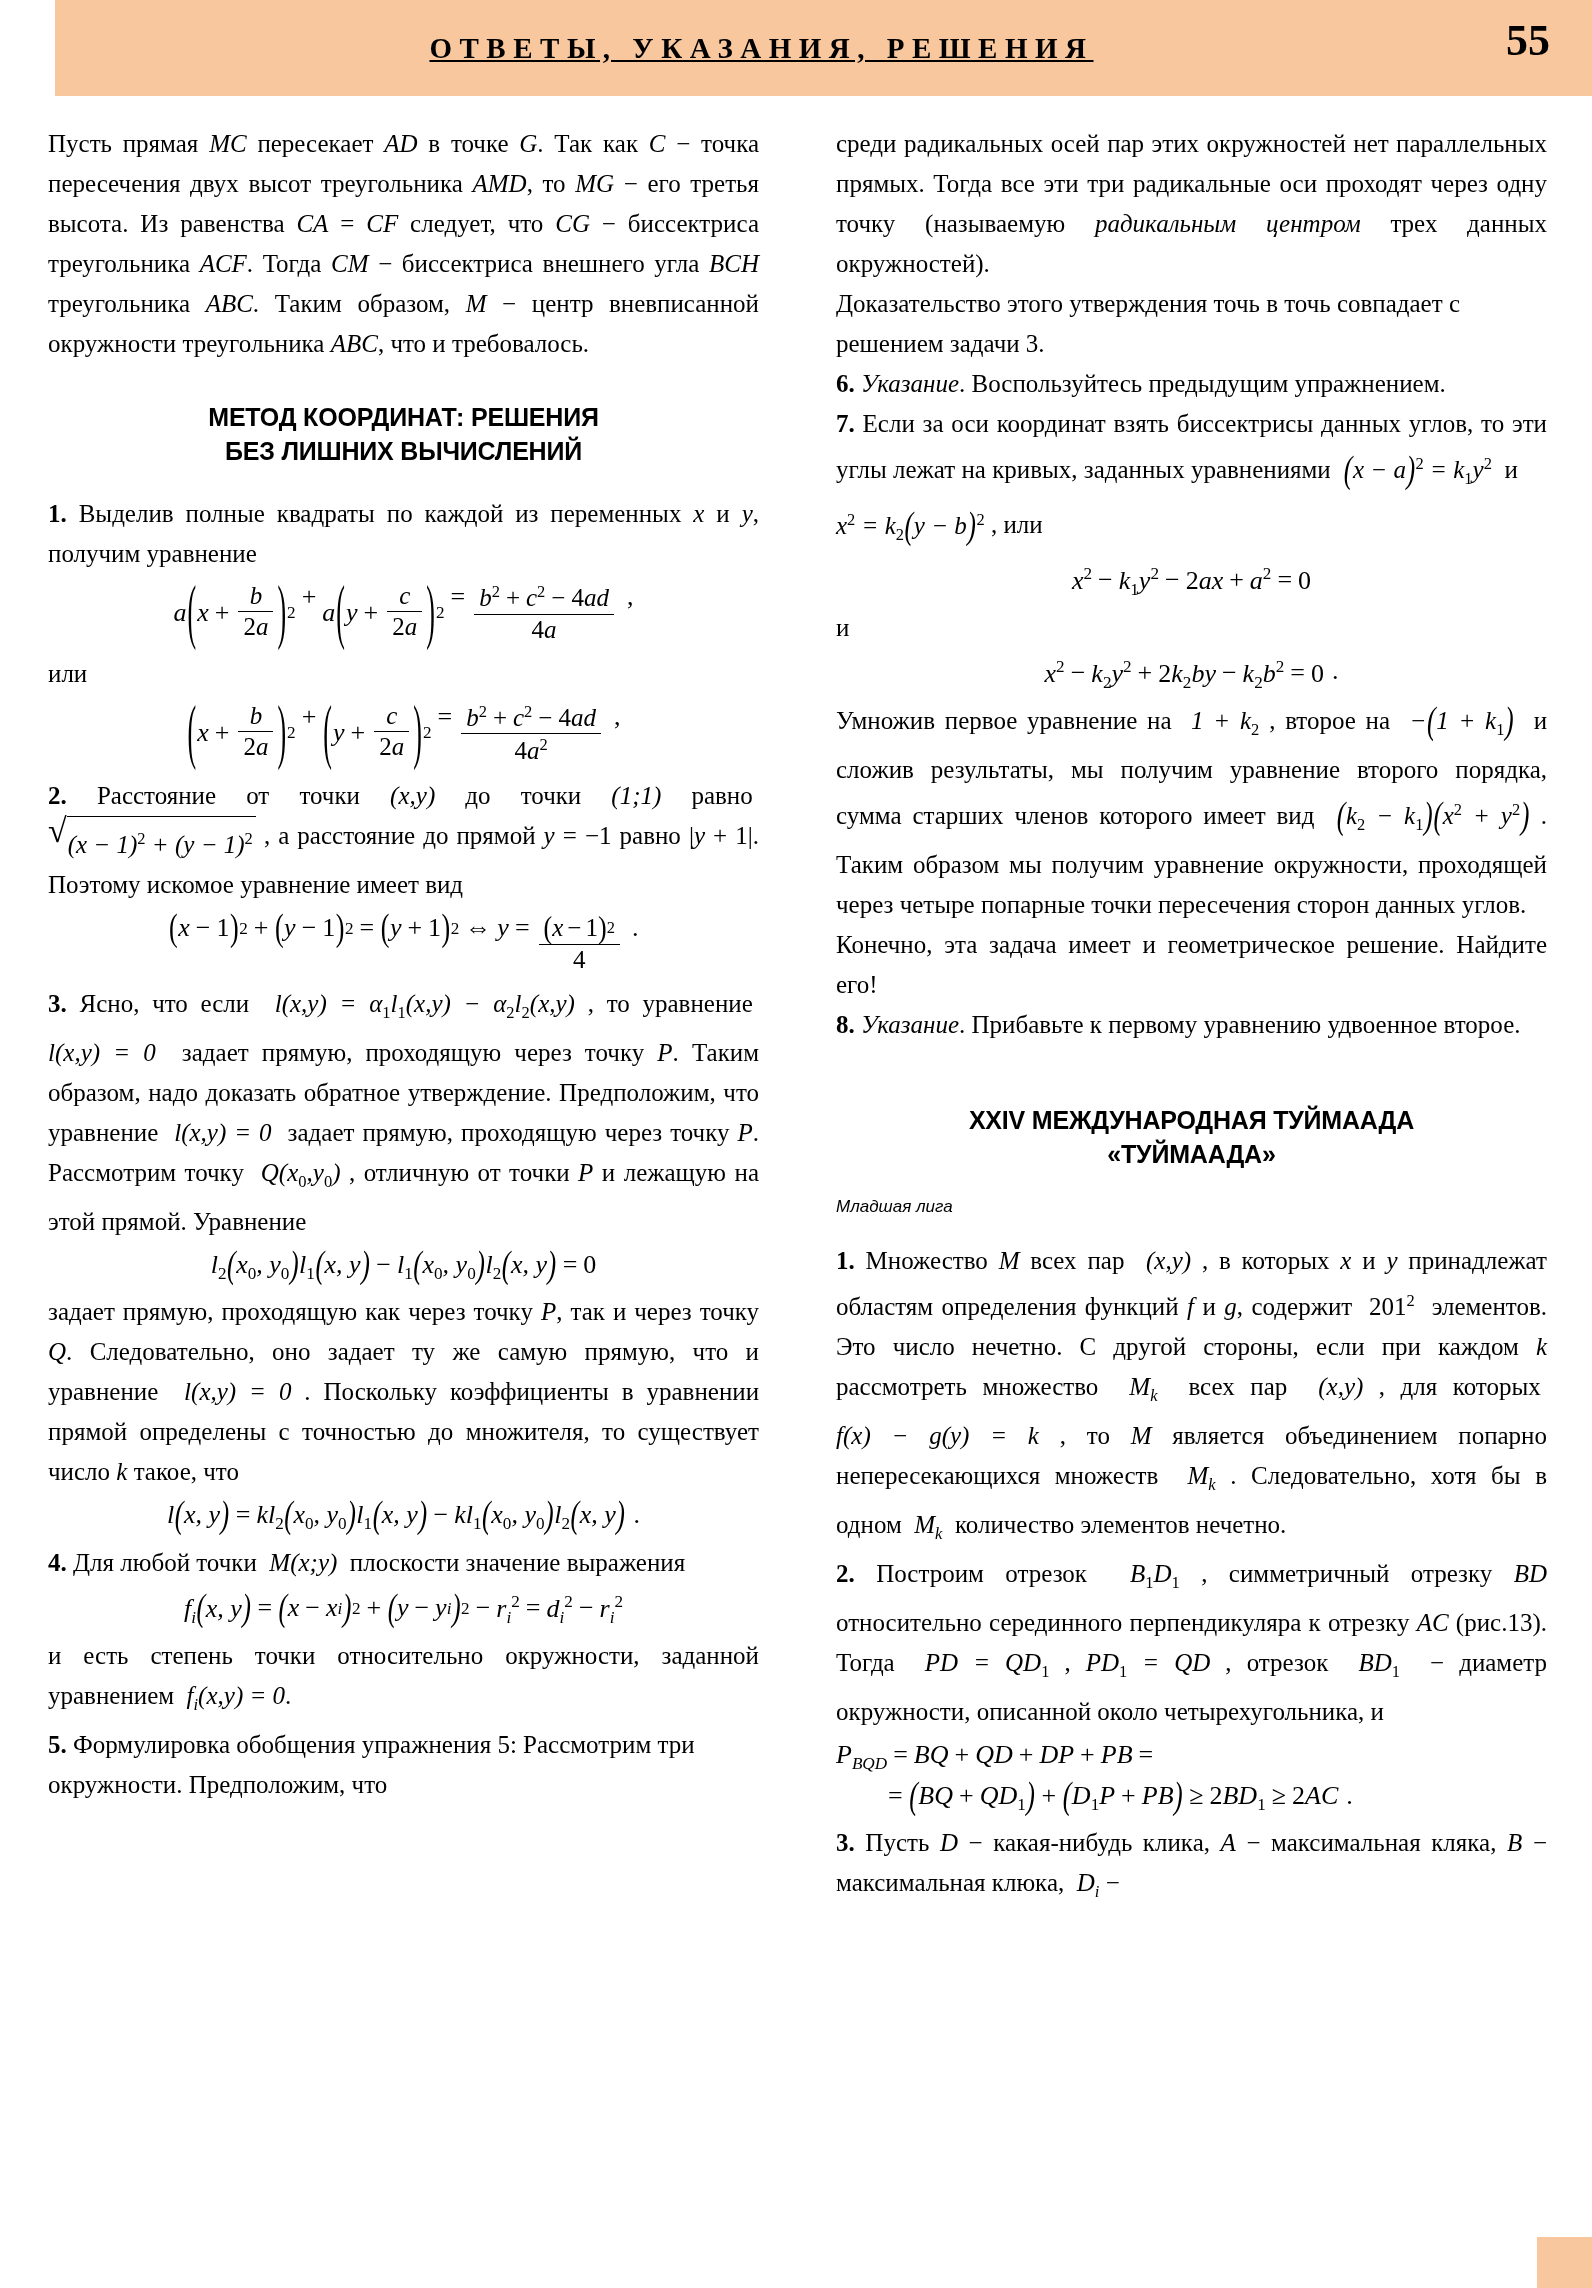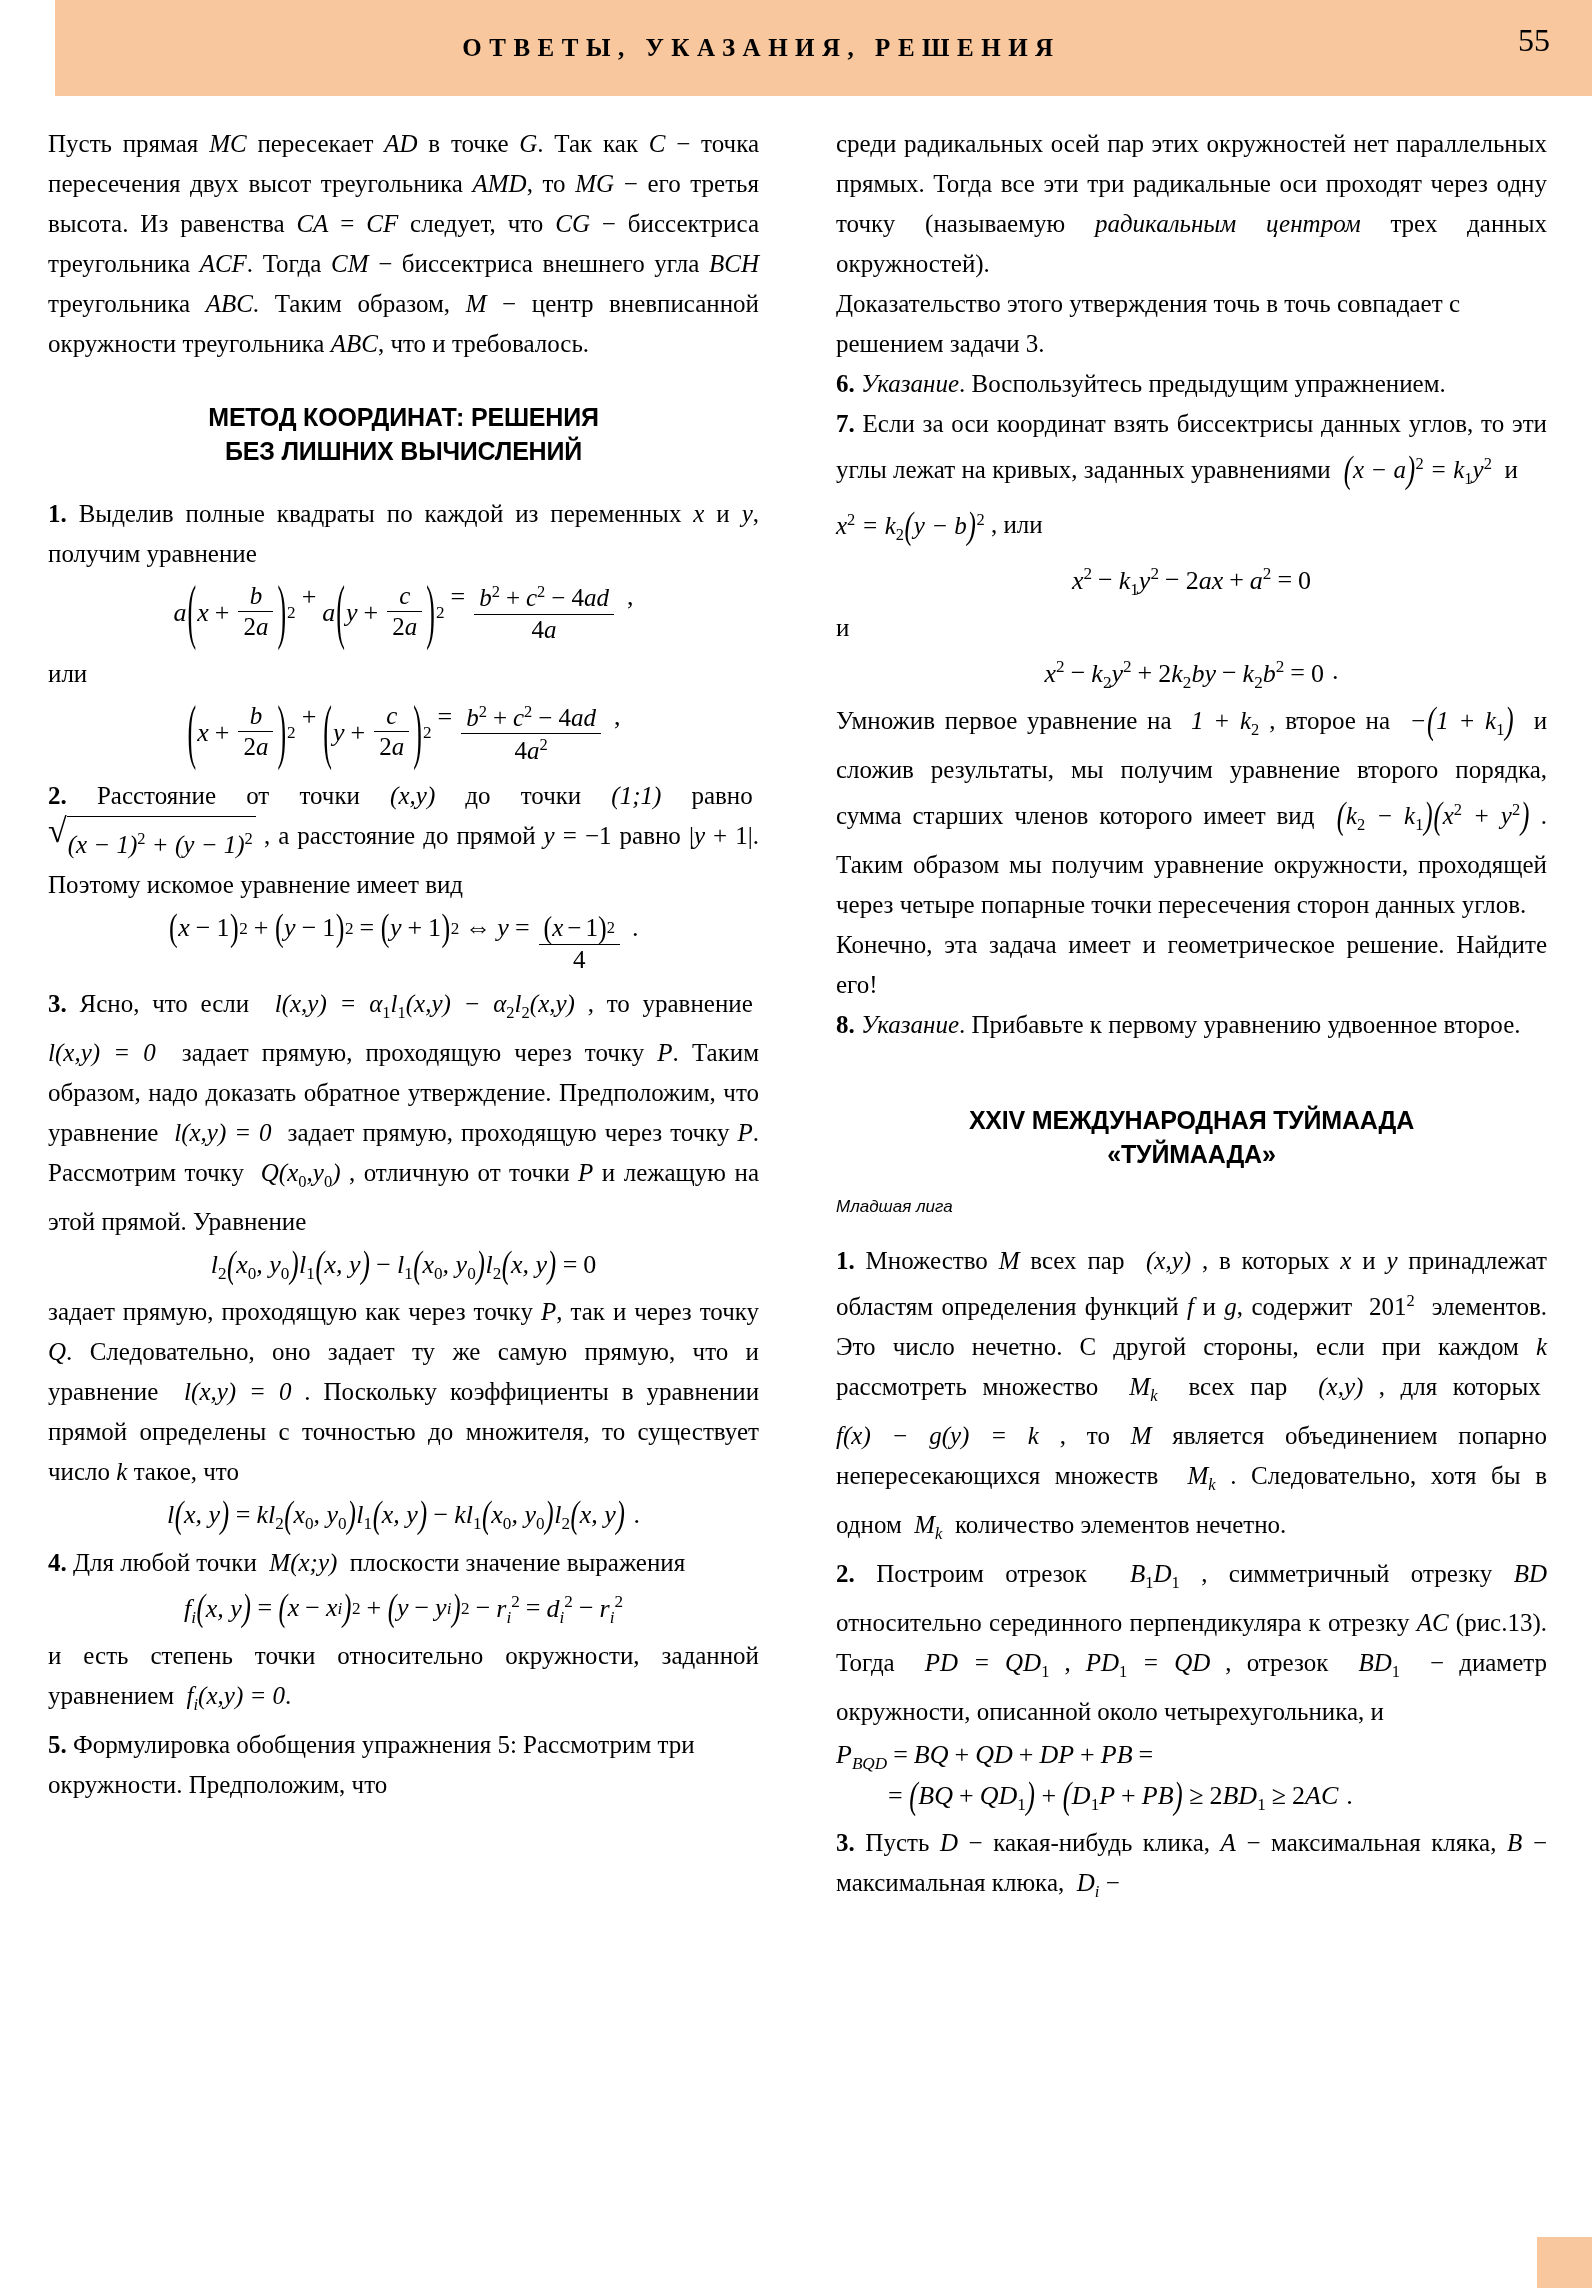--- a/index.html
+++ b/index.html
@@ -14,28 +14,29 @@
 
   
   .header-band{
     position:absolute; left:55px; top:0; width:1537px; height:96px;
     background:#f8c79e;
   }
   .header-title{
     position:absolute; left:55px; top:0; width:1413px; height:96px;
     display:flex; align-items:center; justify-content:center;
     font-family:"Liberation Serif", serif;
-    font-size:25px; font-weight:700; letter-spacing:7.5px;
+    font-size:29px; font-weight:700; letter-spacing:7.5px;
     white-space:nowrap;
+    text-decoration:underline;
   }
   .page-number{
     position:absolute; right:42px; top:0; height:80px;
     display:flex; align-items:center;
     font-family:"Liberation Serif", serif;
-    font-size:32px; font-weight:400;
+    font-size:44px; font-weight:700;
   }
 
   
   .page-body{
     position:absolute; left:0; top:96px; width:1365px; height:2193px;
   }
   .column{
     position:absolute; top:28px; width:711px;
   }
   .col-left { left:48px; }

